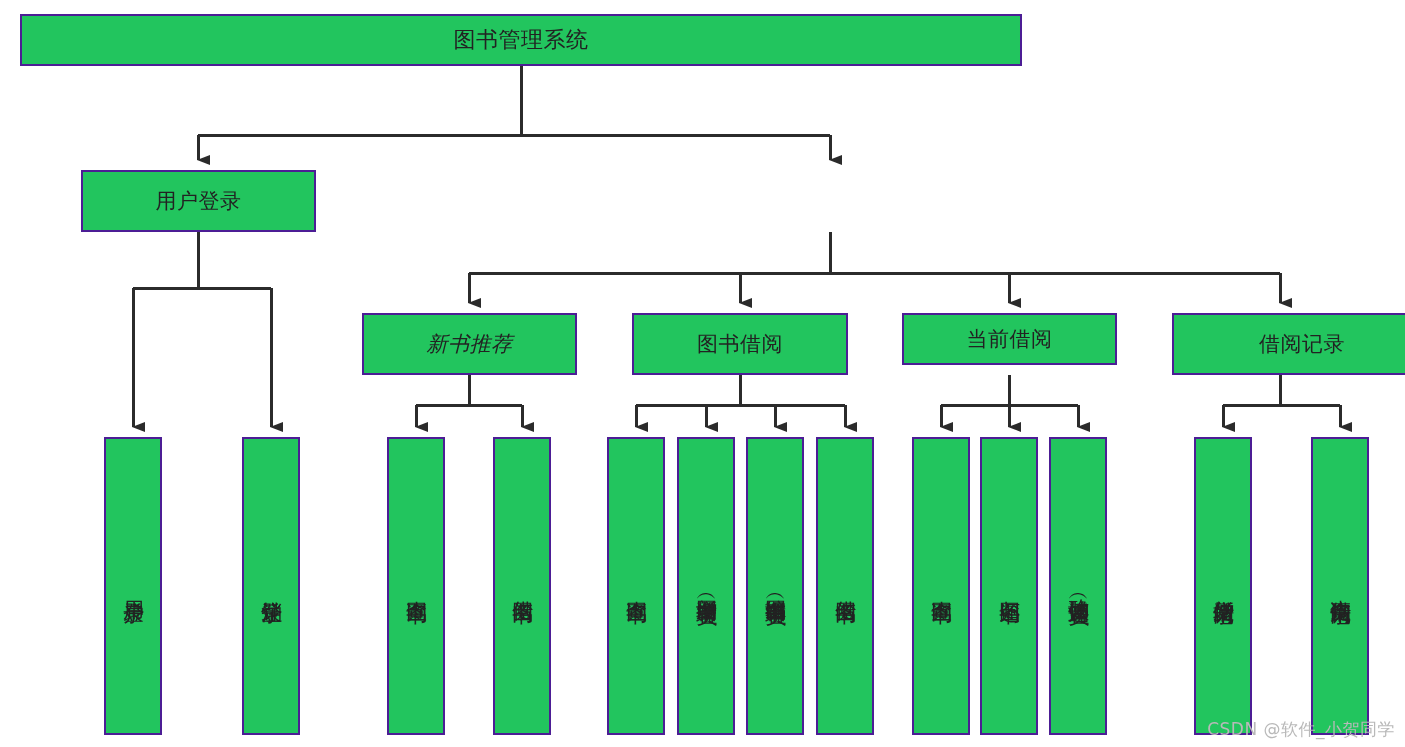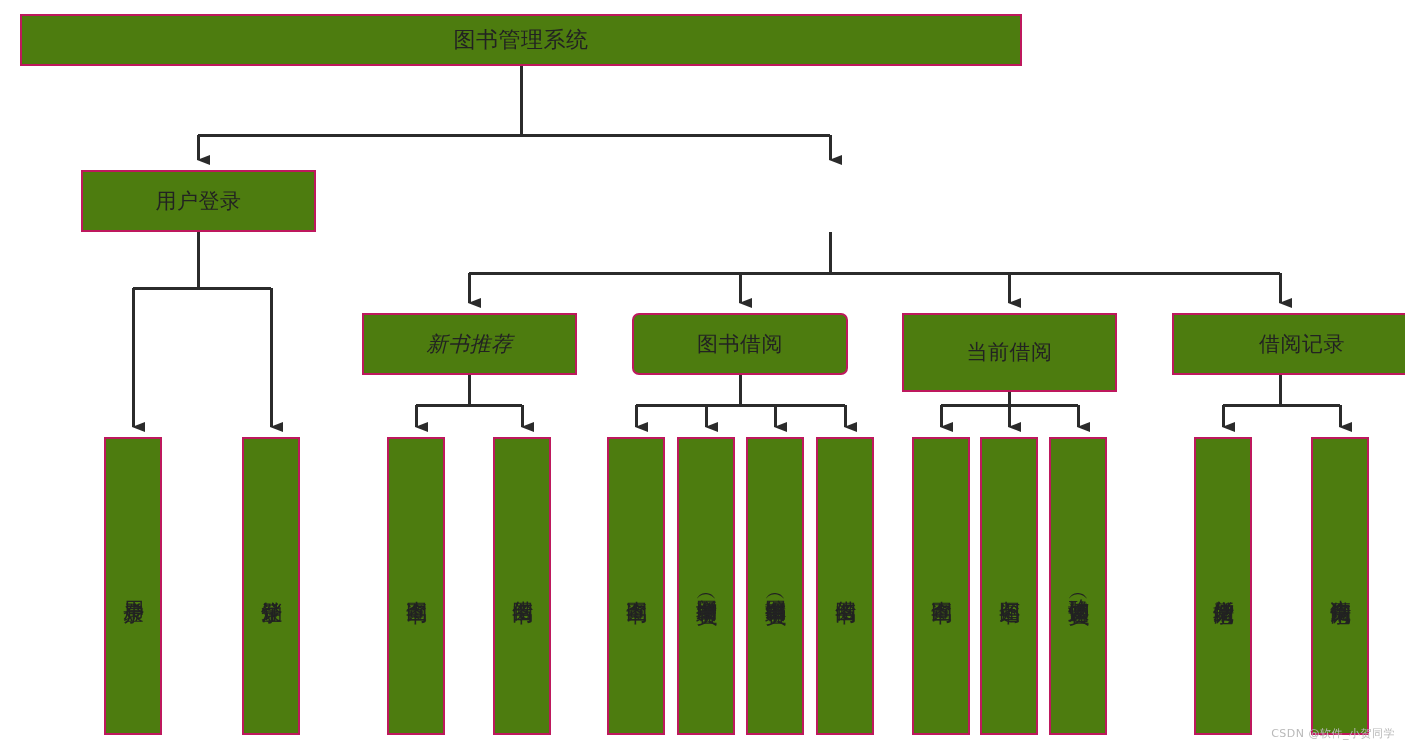--- a/index.html
+++ b/index.html
@@ -20,22 +20,22 @@
   #wires{
     position:absolute;
     left:0; top:0;
     width:1405px; height:747px;
     pointer-events:none;
   }
   
   .node{
     position:absolute;
     box-sizing:border-box;
-    background:#4d7c0f;
-    border:2px solid #be185d;
+    background:#22c55e;
+    border:2px solid #4c1d95;
     display:flex;
     align-items:center;
     justify-content:center;
     z-index:2;
   }
   .node .label{
     display:block;
     text-align:center;
     line-height:1.15;
     letter-spacing:0.5px;
@@ -62,21 +62,21 @@
     letter-spacing:1px;
     max-height:100%;
     white-space:nowrap;
   }
 
   
   #watermark{
     position:absolute;
     right:10px;
     bottom:6px;
-    font-size:11px;
+    font-size:17px;
     color:#b9b9b9;
     letter-spacing:0.5px;
     white-space:nowrap;
     z-index:3;
     user-select:none;
   }
 </style>
 </head>
 <body>
 
@@ -136,24 +136,24 @@
     <span class="label">图书管理系统</span>
   </div>
 
   <div class="node horiz" style="left:81px;top:170px;width:235px;height:62px;">
     <span class="label">用户登录</span>
   </div>
 
   <div class="node horiz" style="left:362px;top:313px;width:215px;height:62px;font-style:italic;">
     <span class="label">新书推荐</span>
   </div>
-  <div class="node horiz" style="left:632px;top:313px;width:216px;height:62px;border-radius:7px;">
+  <div class="node horiz" style="left:632px;top:313px;width:216px;height:62px;">
     <span class="label">图书借阅</span>
   </div>
-  <div class="node horiz" style="left:902px;top:313px;width:215px;height:79px;">
+  <div class="node horiz" style="left:902px;top:313px;width:215px;height:52px;">
     <span class="label">当前借阅</span>
   </div>
   <div class="node horiz" style="left:1172px;top:313px;width:260px;height:62px;">
     <span class="label">借阅记录</span>
   </div>
 
   <div class="node leaf" style="left:104px;top:437px;width:58px;height:298px;">
     <span class="label">用户登录</span>
   </div>
   <div class="node leaf" style="left:242px;top:437px;width:58px;height:298px;">

